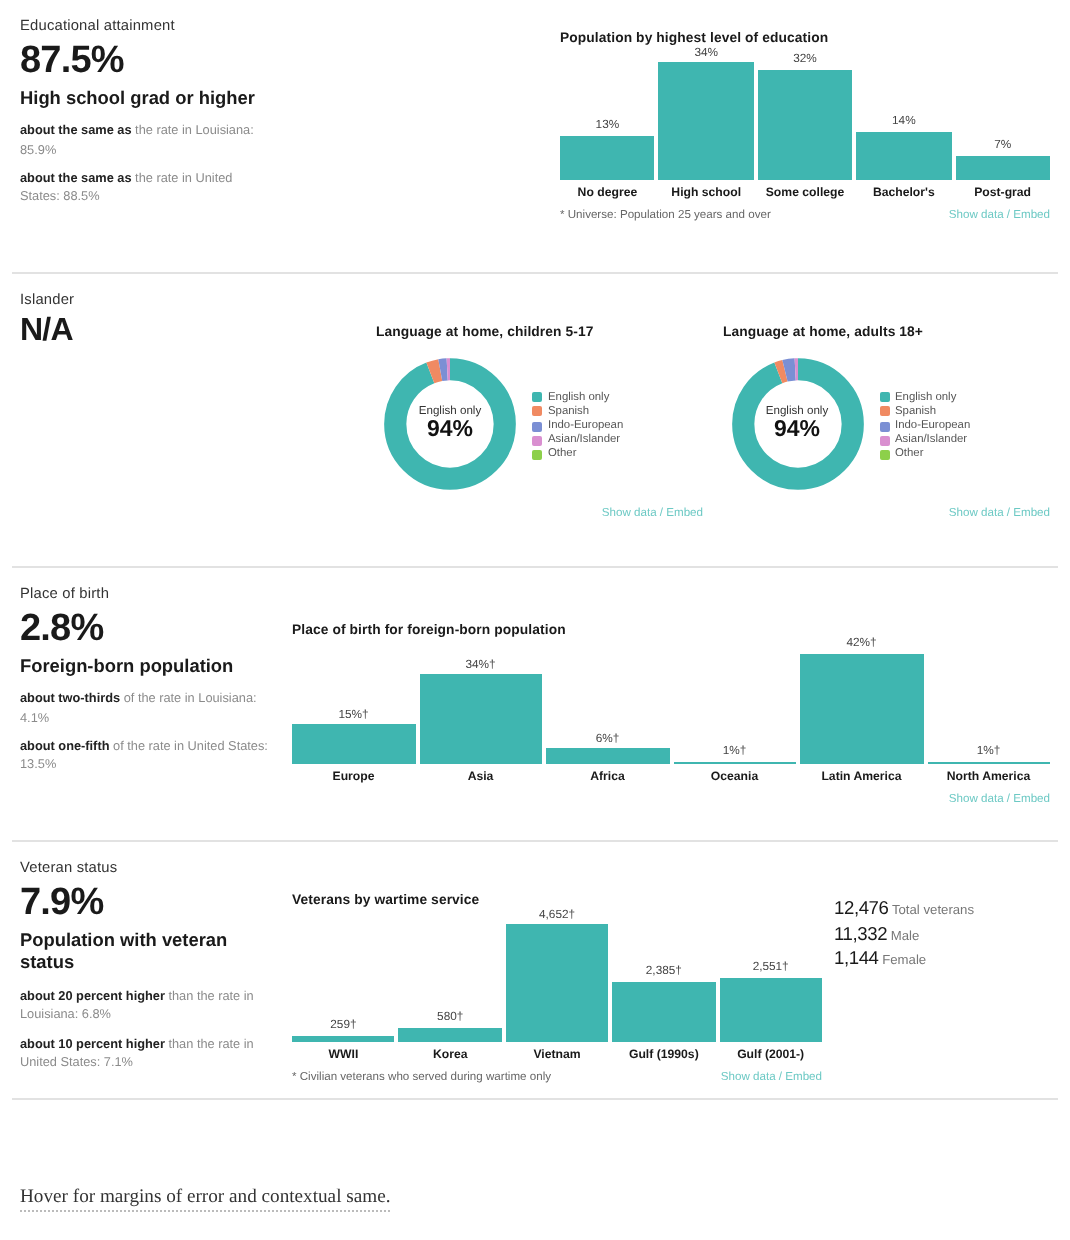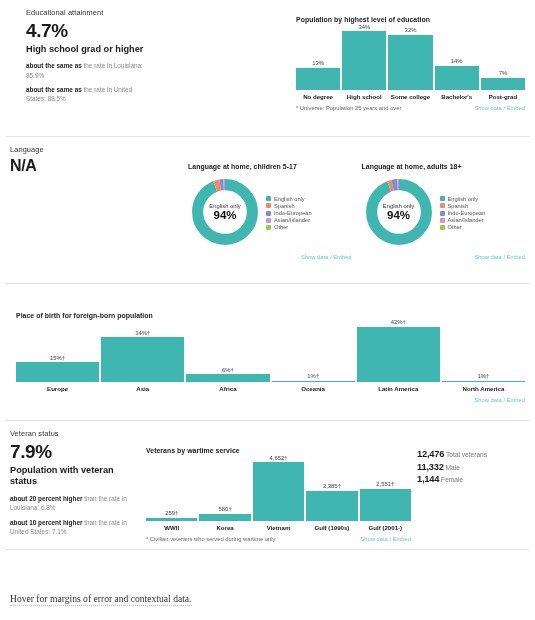--- a/index.html
+++ b/index.html
@@ -146,45 +146,45 @@
   .legend { display: flex; flex-direction: column; gap: 1.2px; padding-top: 2px; }
   .leg-item { display: flex; align-items: center; gap: 3px; }
   .leg-sw { width: 5px; height: 5px; border-radius: 1px; flex: 0 0 5px; }
   .leg-tx { font-size: 5.7px; color: #555; white-space: nowrap; }
 
   
   .vet-layout { display: flex; gap: 6px; }
   .vet-chart { flex: 1 1 auto; }
   .vet-stats { flex: 0 0 108px; padding-top: 2px; }
   .vs-row { font-size: 6.6px; color: #777; margin-bottom: 2.5px; white-space: nowrap; }
-  .vs-row b { font-size: 9.3px; font-weight: 700; color: #1a1a1a; letter-spacing: -.2px; }
+  .vs-row b { font-size: 9.3px; font-weight: 400; color: #1a1a1a; letter-spacing: -.2px; }
 
   
   .footer {
     position: absolute;
     left: 10px;
     bottom: 14px;
     font-family: "Liberation Serif", serif;
     font-size: 9.6px;
     color: #333;
     border-bottom: 1px dotted #bbb;
     padding-bottom: 1px;
   }
 </style>
 </head>
 <body>
 
 <div class="page">
 
-  <div class="section" style="height:136px;margin-left:16px;">
+  <div class="section" style="height:136px;">
     <div class="left-col" style="width:264px;flex:0 0 264px;">
       <div class="sec-title">Educational attainment</div>
       <div class="stat-pair">
         <div>
-          <div class="big-stat">4.7%</div>
+          <div class="big-stat">87.5%</div>
           <div class="stat-label">High school grad or higher</div>
           <div class="ctx"><b>about the same as</b><span> the rate in Louisiana: 85.9%</span></div>
           <div class="ctx"><b>about the same as</b><span> the rate in United States: 88.5%</span></div>
         </div>
       </div>
     </div>
     <div class="right-col" style="padding-top:8px;">
       <div class="chart-title">Population by highest level of education</div>
       <div class="barchart">
         <div class="bars" id="edu-bars" style="height:62px;">
@@ -230,21 +230,21 @@
       <div class="foot-row">
         <div class="footnote">* Universe: Population 25 years and over</div>
         <div class="showdata">Show data / Embed</div>
       </div>
     </div>
   </div>
   <div class="divider"></div>
 
   <div class="section" style="height:146px;">
     <div class="left-col" style="width:172px;flex:0 0 172px;">
-      <div class="sec-title">Language</div>
+      <div class="sec-title">Islander</div>
       <div class="big-stat" style="font-size:16px;">N/A</div>
     </div>
     <div class="right-col" style="padding-top:18px;">
       <div class="donut-row">
 
         <div class="donut-block">
           <div class="chart-title">Language at home, children 5-17</div>
           <div class="donut-body">
             <div class="donut-holder">
               <svg viewBox="0 0 100 100" width="74" height="74" id="donut-0">
@@ -328,20 +328,27 @@
             <div class="showdata">Show data / Embed</div>
           </div>
         </div>
 
       </div>
     </div>
   </div>
   <div class="divider"></div>
 
   <div class="section" style="height:136px;">
+    <div class="left-col">
+      <div class="sec-title">Place of birth</div>
+      <div class="big-stat">2.8%</div>
+      <div class="stat-label">Foreign-born population</div>
+      <div class="ctx"><b>about two-thirds</b><span> of the rate in Louisiana: 4.1%</span></div>
+      <div class="ctx"><b>about one-fifth</b><span> of the rate in United States: 13.5%</span></div>
+    </div>
     <div class="right-col" style="padding-top:20px;">
       <div class="chart-title">Place of birth for foreign-born population</div>
       <div class="barchart">
         <div class="bars" id="pob-bars" style="height:58px;">
             <div class="bar-wrap">
               <div class="bar-val">15%†</div>
               <div class="bar" style="height: 19.7727px; background: rgb(63, 182, 176);"></div>
             </div>
             <div class="bar-wrap">
               <div class="bar-val">34%†</div>
@@ -453,14 +460,14 @@
         </div>
       </div>
       <div class="foot-row" style="width:calc(100% - 114px);">
         <div class="footnote">* Civilian veterans who served during wartime only</div>
         <div class="showdata">Show data / Embed</div>
       </div>
     </div>
   </div>
   <div class="divider"></div>
 
-  <div class="footer">Hover for margins of error and contextual data.</div>
+  <div class="footer">Hover for margins of error and contextual same.</div>
 </div>
 
 </body></html>

